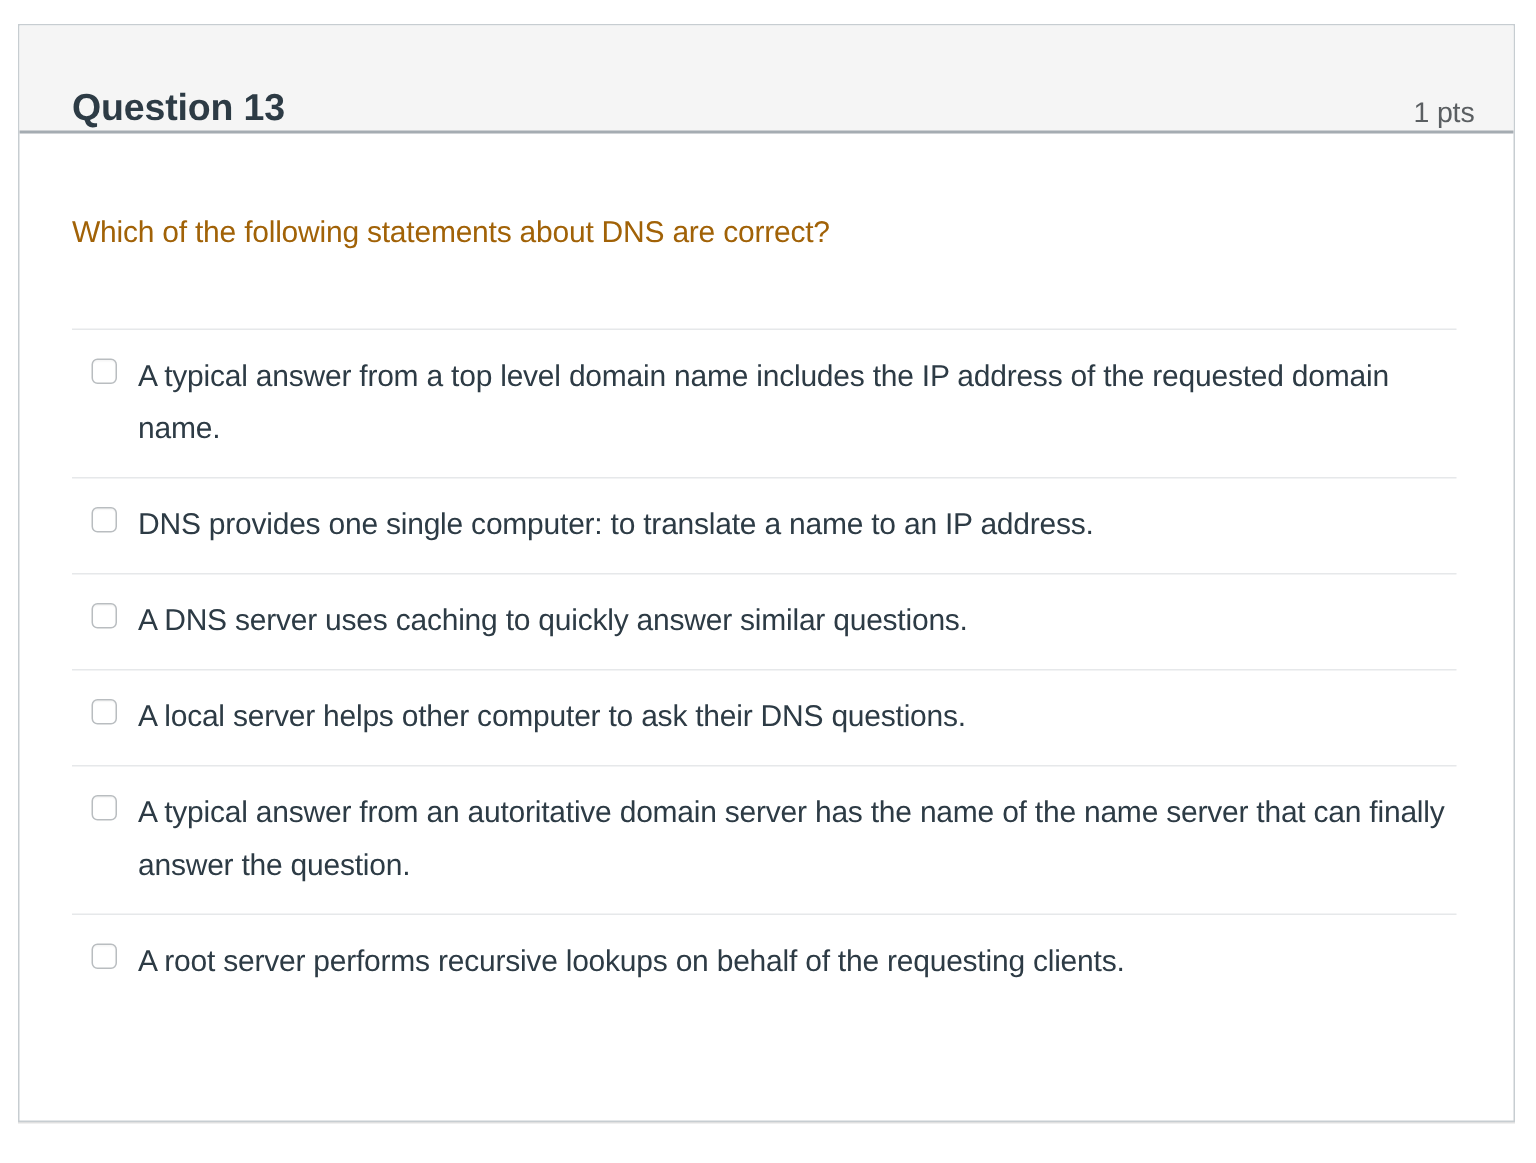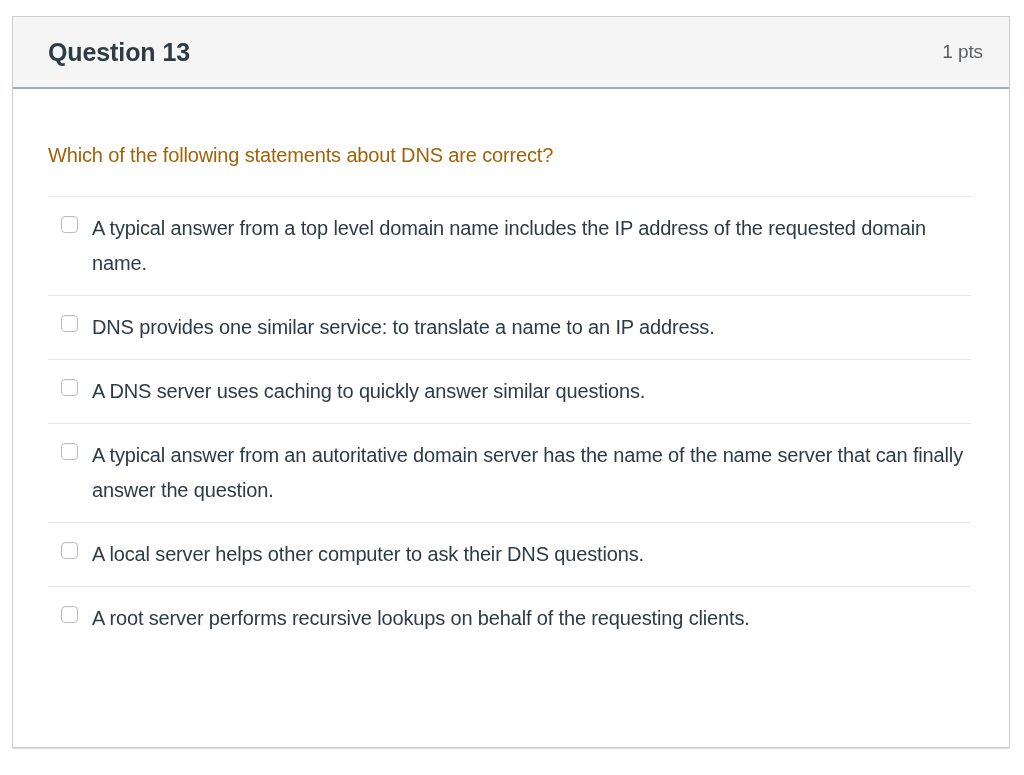--- a/index.html
+++ b/index.html
@@ -26,21 +26,21 @@
     border: 1px solid #c7cdd1;
     box-shadow: 0 1px 0 rgba(0,0,0,0.12);
   }
 
   .question-header {
     height: 72px;
     box-sizing: border-box;
     background: #f5f5f5;
     border-bottom: 2px solid #a5acb2;
     display: flex;
-    align-items: center;
+    align-items: flex-end;
     justify-content: space-between;
     padding: 0 26px 0 35px;
   }
 
   .question-title {
     font-size: 25px;
     font-weight: bold;
     color: #2d3b45;
     letter-spacing: -0.1px;
   }
@@ -59,21 +59,21 @@
   .question-text {
     font-size: 20px;
     line-height: 28px;
     color: #a16207;
     padding-top: 52px;
     padding-bottom: 0;
     letter-spacing: -0.15px;
   }
 
   .answers {
-    margin-top: 27px;
+    margin-top: 50px;
     border-top: 1px solid #e6e8ea;
   }
 
   .answer-row {
     display: flex;
     align-items: flex-start;
     border-bottom: 1px solid #e6e8ea;
     padding: 14px 0 14px 0;
     min-height: 44px;
     box-sizing: border-box;
@@ -122,36 +122,36 @@
 
     <div class="answers">
 
       <div class="answer-row">
         <span class="answer-checkbox"></span>
         <span class="answer-label">A typical answer from a top level domain name includes the IP address of the requested domain name.</span>
       </div>
 
       <div class="answer-row">
         <span class="answer-checkbox"></span>
-        <span class="answer-label">DNS provides one similar service: to translate a name to an IP address.</span>
+        <span class="answer-label">DNS provides one single computer: to translate a name to an IP address.</span>
       </div>
 
       <div class="answer-row">
         <span class="answer-checkbox"></span>
         <span class="answer-label">A DNS server uses caching to quickly answer similar questions.</span>
       </div>
 
       <div class="answer-row">
         <span class="answer-checkbox"></span>
-        <span class="answer-label">A typical answer from an autoritative domain server has the name of the name server that can finally answer the question.</span>
+        <span class="answer-label">A local server helps other computer to ask their DNS questions.</span>
       </div>
 
       <div class="answer-row">
         <span class="answer-checkbox"></span>
-        <span class="answer-label">A local server helps other computer to ask their DNS questions.</span>
+        <span class="answer-label">A typical answer from an autoritative domain server has the name of the name server that can finally answer the question.</span>
       </div>
 
       <div class="answer-row last">
         <span class="answer-checkbox"></span>
         <span class="answer-label">A root server performs recursive lookups on behalf of the requesting clients.</span>
       </div>
 
     </div>
   </div>
 </div>

